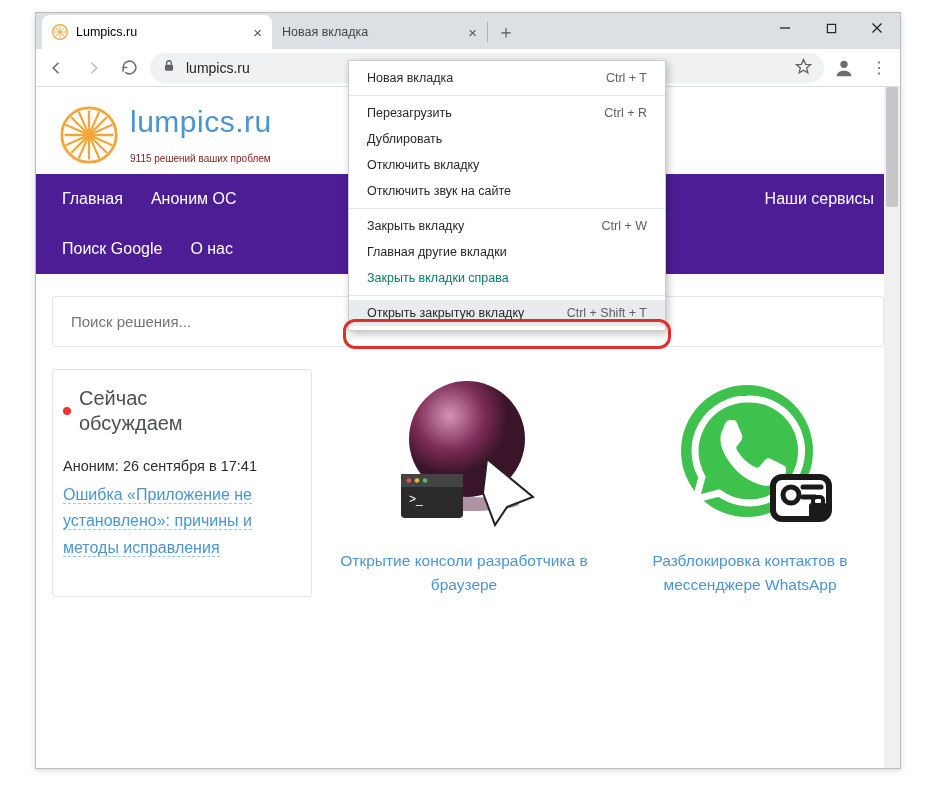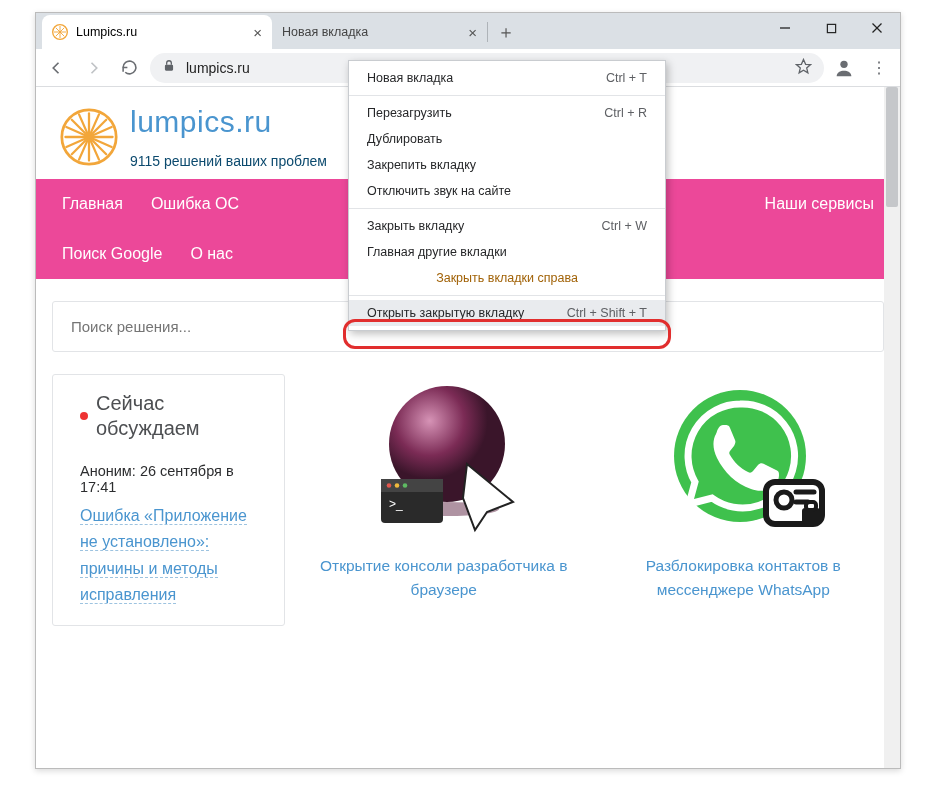--- a/index.html
+++ b/index.html
@@ -33,45 +33,45 @@
 
 
 .viewport { flex: 1; overflow: hidden; position: relative; background: #fff; }
 .scrollbar { position: absolute; right: 0; top: 0; bottom: 0; width: 16px; background: #f0f0f0; }
 .scrollthumb { position: absolute; top: 0; left: 2px; width: 12px; height: 120px; background: #c5c7ca; border-radius: 2px; }
 
 .page { padding: 0 0 0 0; }
 .header { display: flex; align-items: center; padding: 18px 24px 10px 24px; gap: 12px; }
 .logo { width: 58px; height: 58px; }
 .brand { font-size: 30px; color: #4a95cf; font-weight: 400; letter-spacing: .5px; }
-.tagline { font-size: 14px; color: #0c4a6e; margin-top: 14px; }
-
-.nav { background: #ec4899; color: #fff; display: flex; flex-wrap: wrap; padding: 0 12px; }
+.tagline { font-size: 10px; color: #7f1d1d; margin-top: 14px; }
+
+.nav { background: #4c1d95; color: #fff; display: flex; flex-wrap: wrap; padding: 0 12px; }
 .nav a { color: #fff; text-decoration: none; font-size: 16px; padding: 16px 14px; display: inline-block; }
 
 .search { margin: 22px 16px; border: 1px solid #e2e4e7; border-radius: 3px; padding: 16px 18px; font-size: 15px; color: #888; }
 .search input { border: none; outline: none; width: 100%; font-size: 15px; color: #333; }
 
 .cols { display: flex; padding: 0 16px 20px 16px; gap: 18px; }
-.sidebar { width: 233px; border: 1px solid #e2e4e7; border-radius: 3px; padding: 16px 27px; }
+.sidebar { width: 260px; border: 1px solid #e2e4e7; border-radius: 3px; padding: 16px 10px; }
 .sidetitle { font-size: 20px; color: #4d4f52; display: flex; align-items: center; gap: 8px; line-height: 1.25; }
 .reddot { width: 8px; height: 8px; background: #e33; border-radius: 50%; display: inline-block; }
 .sidemeta { margin-top: 22px; font-size: 14.5px; color: #2c2d2f; }
 .sidelink { color: #4a95cf; text-decoration: none; border-bottom: 1px dashed #9dc3e0; display: inline; line-height: 1.65; }
 .sidenote { margin-top: 10px; font-size: 14.5px; color: #8a8d91; line-height: 1.55; }
 
 .cards { flex: 1; display: flex; gap: 18px; justify-content: space-around; }
 .card { flex: 1; text-align: center; }
 .card .thumb { width: 170px; height: 170px; margin: 0 auto 10px auto; position: relative; }
 .card .caption { color: #4a95cf; font-size: 15.5px; line-height: 1.55; }
 
 
 .ctxmenu { position: absolute; left: 348px; top: 60px; width: 318px; background: #fff; border: 1px solid #c9ccd0; box-shadow: 2px 3px 8px rgba(0,0,0,.25); font-size: 12.5px; color: #262729; padding: 4px 0; z-index: 50; }
 .ctxitem { display: flex; justify-content: space-between; padding: 6px 18px; cursor: default; }
-.ctxitem.disabled { color: #a16207; justify-content: center; }
+.ctxitem.disabled { color: #0f766e; }
 .ctxitem.hover { background: #e9ebee; }
 .ctxsep { height: 1px; background: #e2e4e7; margin: 4px 0; }
 .ctxshort { color: #5e6064; }
 .highlight { position: absolute; border: 3px solid #e12e2e; border-radius: 12px; pointer-events: none; z-index: 60; }
 </style>
 </head>
 <body>
 
 <div class="window">
 
@@ -173,21 +173,21 @@
           </g>
         </svg>
         <div>
           <div class="brand">lumpics.ru</div>
           <div class="tagline">9115 решений ваших проблем</div>
         </div>
       </div>
 
       <div class="nav">
         <a>Главная</a>
-        <a>Ошибка ОС</a>
+        <a>Аноним ОС</a>
         <span style="flex:1"></span>
         <a>Наши сервисы</a>
         <div style="width:100%"></div>
         <a>Поиск Google</a>
         <a>О нас</a>
       </div>
 
       <div class="search">
         <input placeholder="Поиск решения..." style="">
       </div>
@@ -258,21 +258,21 @@
   <div class="ctxsep"></div>
   <div class="ctxitem">
       <span>Перезагрузить</span>
       <span class="ctxshort">Ctrl + R</span>
     </div>
   <div class="ctxitem">
       <span>Дублировать</span>
       <span class="ctxshort"></span>
     </div>
   <div class="ctxitem">
-      <span>Закрепить вкладку</span>
+      <span>Отключить вкладку</span>
       <span class="ctxshort"></span>
     </div>
   <div class="ctxitem">
       <span>Отключить звук на сайте</span>
       <span class="ctxshort"></span>
     </div>
   <div class="ctxsep"></div>
   <div class="ctxitem">
       <span>Закрыть вкладку</span>
       <span class="ctxshort">Ctrl + W</span>

